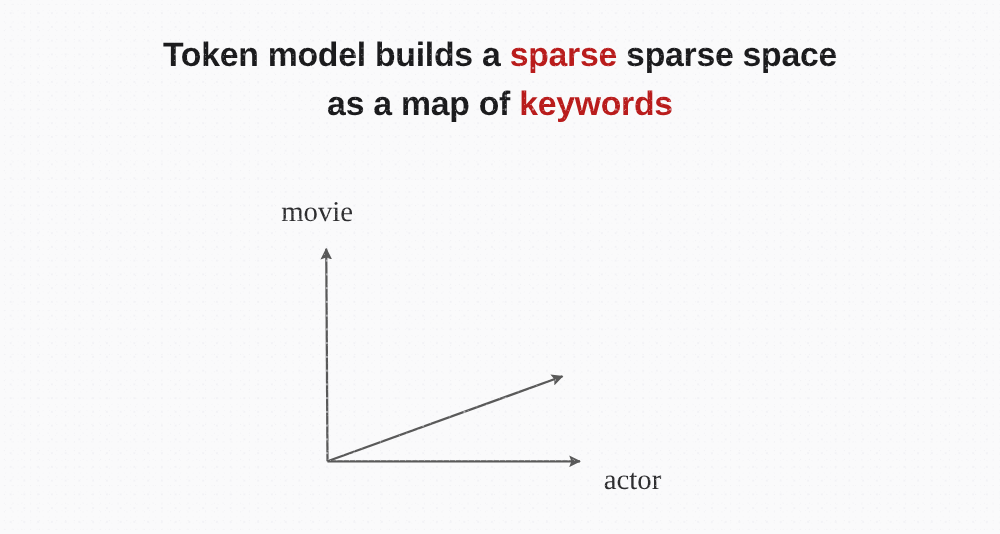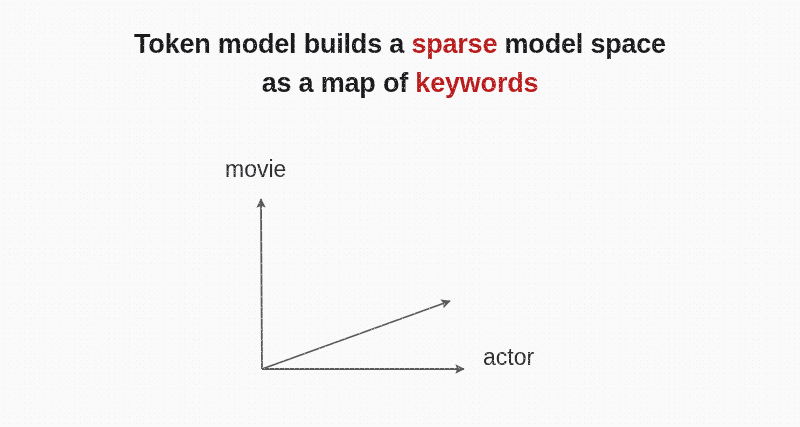--- a/index.html
+++ b/index.html
@@ -73,48 +73,48 @@
     height: 427px;
   }
   #axes-svg {
     position: absolute;
     left: 0;
     top: 0;
   }
 
   .axis-label {
     position: absolute;
-    font-family: Liberation Sans, sans-serif;
+    font-family: Liberation Serif, serif;
     font-weight: 300;
     font-size: 23px;
     line-height: 23px;
     color: #2e2e30;
     white-space: nowrap;
   }
   #label-movie {
     left: 225px;
     top: 158px;
   }
   #label-music {
     left: 469px;
     top: 287px;
   }
   #label-actor {
     left: 483px;
-    top: 346px;
+    top: 372px;
   }
 </style>
 </head>
 <body>
 
 <div id="slide">
 
   <div id="title-block">
     <span class="title-line">
-      <span class="title-seg">Token model builds a </span><span class="title-seg hl">sparse</span><span class="title-seg"> model space</span>
+      <span class="title-seg">Token model builds a </span><span class="title-seg hl">sparse</span><span class="title-seg"> sparse space</span>
     </span>
     <span class="title-line">
       <span class="title-seg">as a map of </span><span class="title-seg hl">keywords</span>
     </span>
   </div>
 
   <div id="diagram">
 
     <svg id="axes-svg" width="800" height="427" viewBox="0 0 800 427" xmlns="http://www.w3.org/2000/svg">
       <defs>

